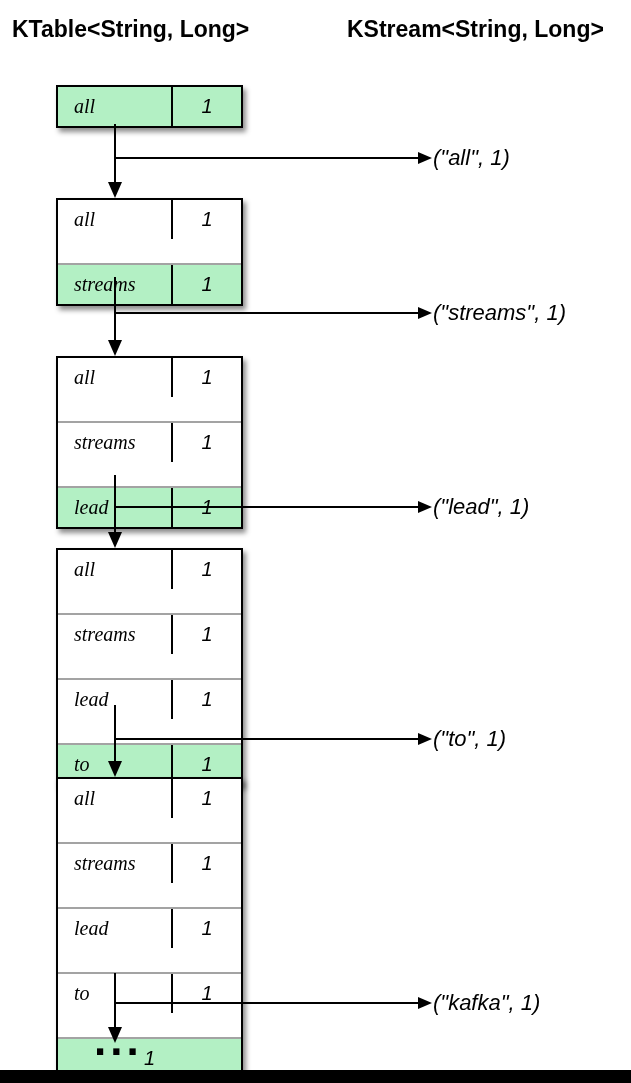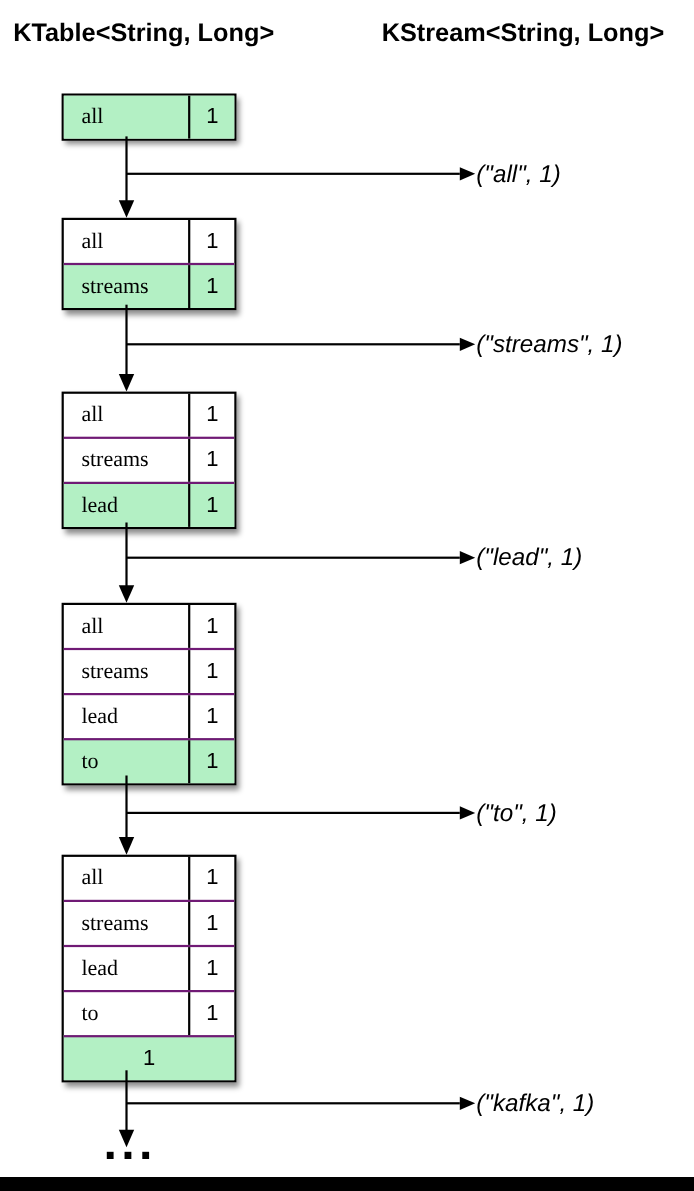--- a/index.html
+++ b/index.html
@@ -25,32 +25,33 @@
     color: #000;
     white-space: nowrap;
   }
   #hdr-left  { left: 12px; }
   #hdr-right { left: 347px; }
 
   
   .ktable {
     position: absolute;
     left: 56px;
-    width: 159px;
+    width: 187px;
     border: 2px solid #000;
     box-sizing: border-box;
     background: #fff;
     box-shadow: 3px 4px 5px rgba(0,0,0,0.45);
+    font-style: italic;
   }
   .krow {
     display: flex;
     height: 39px;
     box-sizing: content-box;
   }
-  .krow + .krow { border-top: 2px solid #701a75; }
+  .krow + .krow { border-top: 2px solid #a3a3a3; margin-top: 24px; }
   .kcell-key {
     width: 115px;
     border-right: 2px solid #000;
     display: flex;
     align-items: center;
     padding-left: 16px;
     font-family: "Liberation Serif", serif;
     font-size: 20px;
     color: #000;
     box-sizing: border-box;

